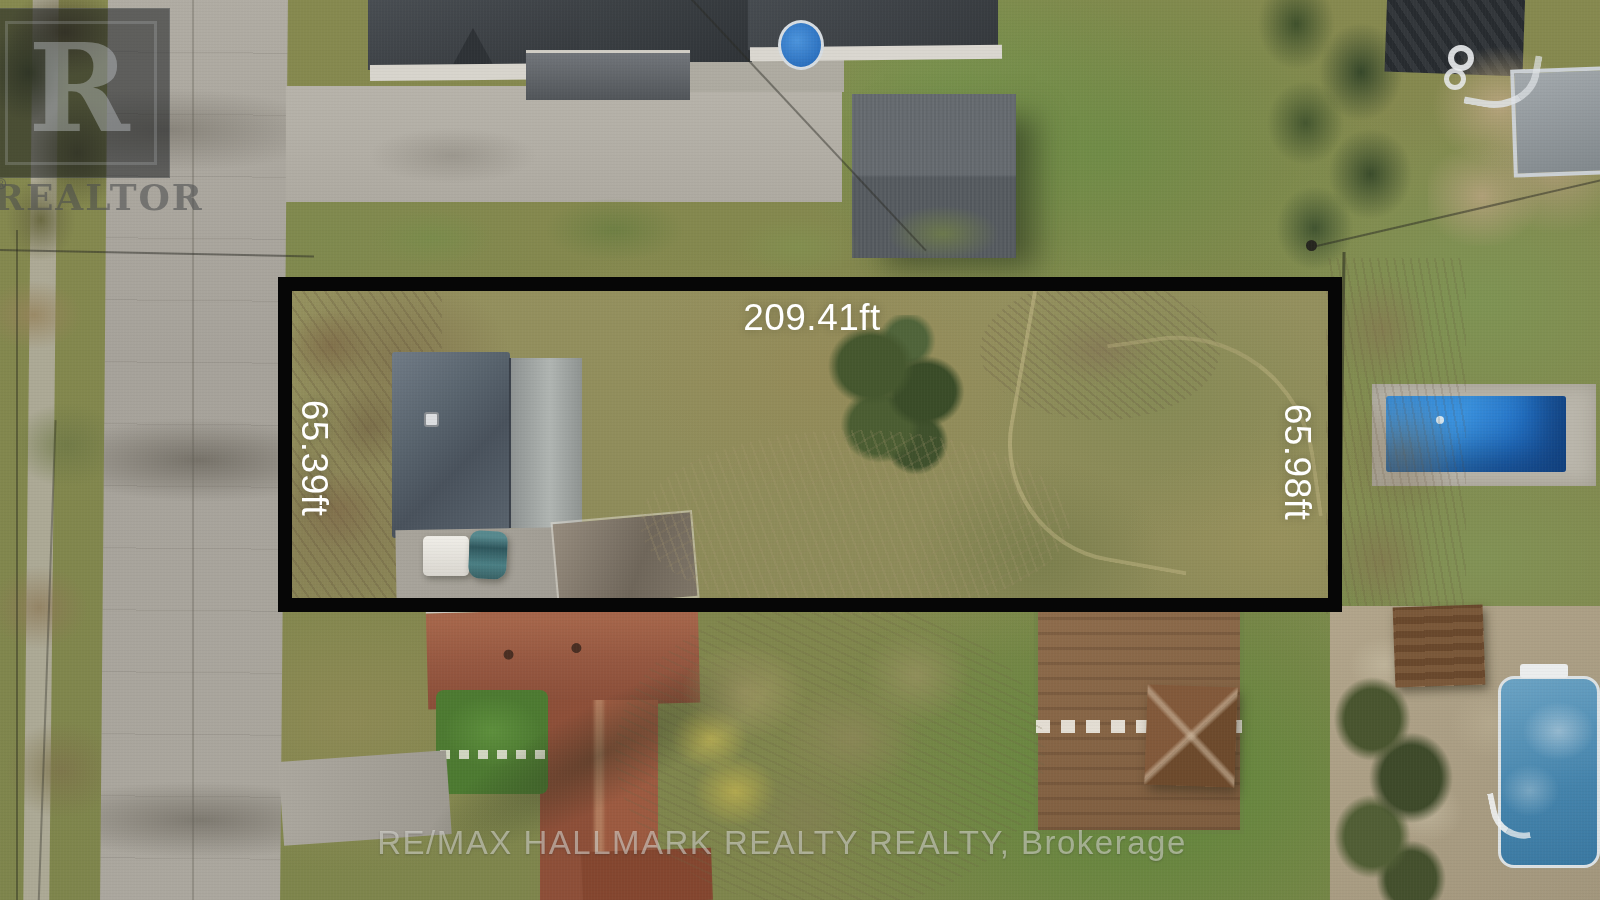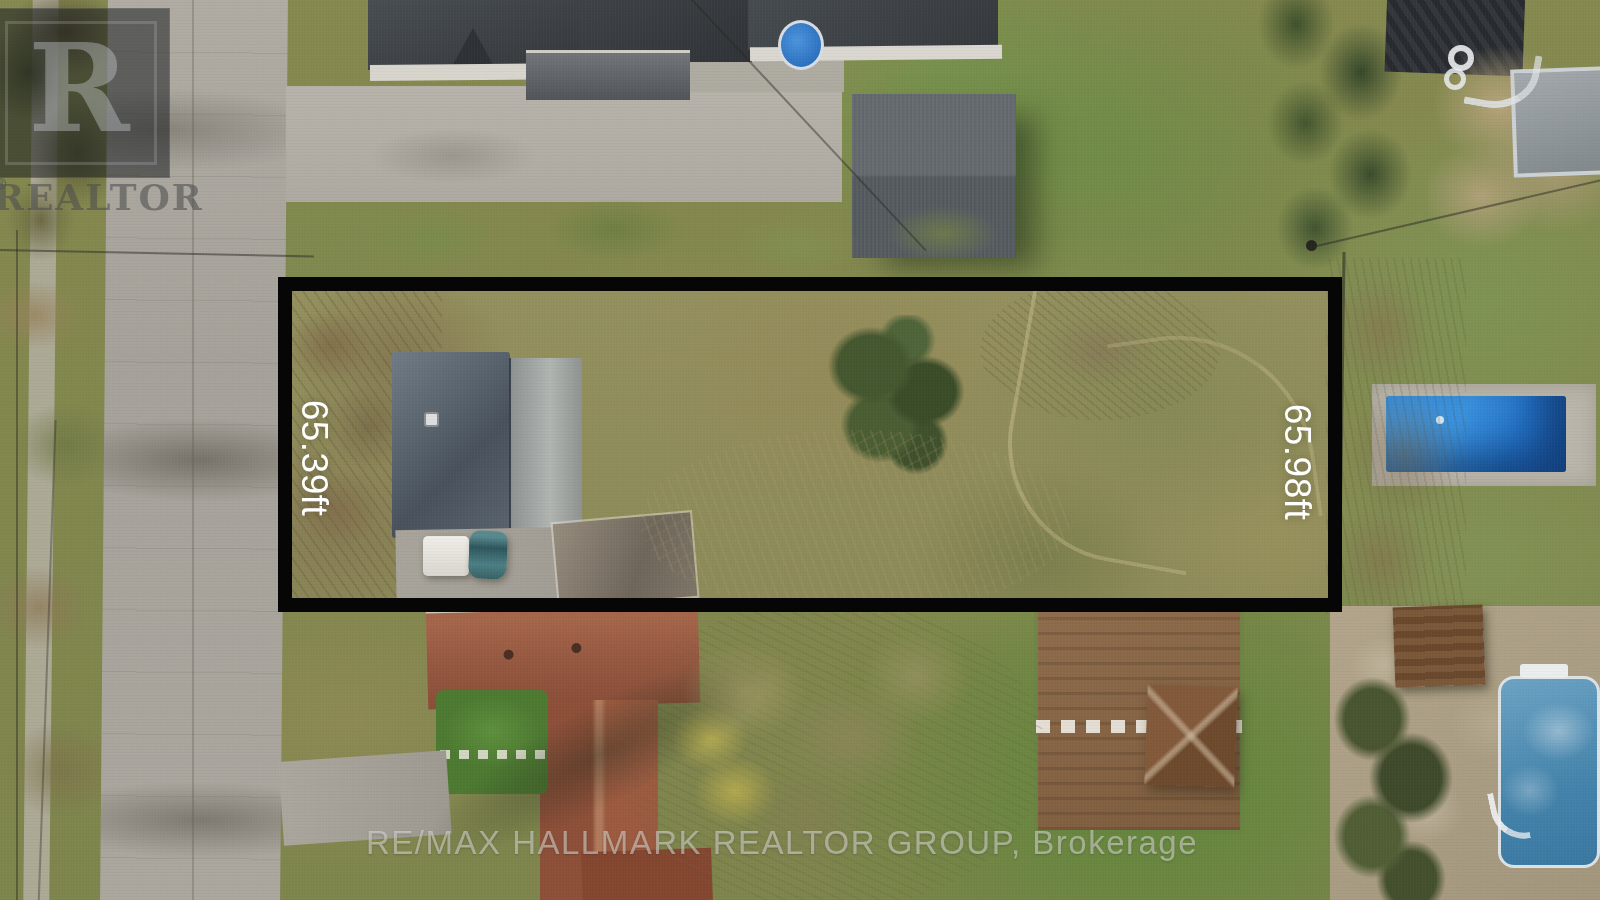--- a/index.html
+++ b/index.html
@@ -264,25 +264,26 @@
   <div class="wire-road"></div>
   <div class="wire-diag1"></div>
   <div class="wire-diag2"></div>
   <div class="wireL1"></div>
   <div class="wireL2"></div>
 
   <div class="grain"></div>
   <div class="vignette"></div>
 
   <div class="lot-outline"></div>
+  <div class="dim dim-top">209.41ft</div>
   <div class="dim dim-left">65.39ft</div>
   <div class="dim dim-right">65.98ft</div>
 
   <div class="realtor-box">
     <div class="realtor-inner"></div>
     <div class="realtor-r">R</div>
   </div>
   <div class="realtor-text">
     <span>REALTOR</span>
       <sup>®</sup>
   </div>
-  <div class="brokerage">RE/MAX HALLMARK REALTOR GROUP, Brokerage</div>
+  <div class="brokerage">RE/MAX HALLMARK REALTY REALTY, Brokerage</div>
 </div>
 
 </body></html>

